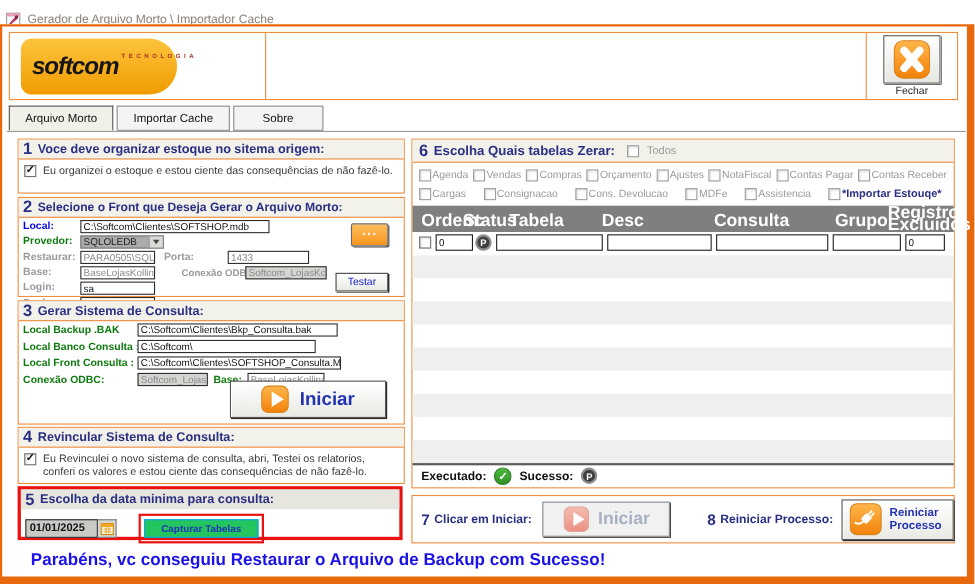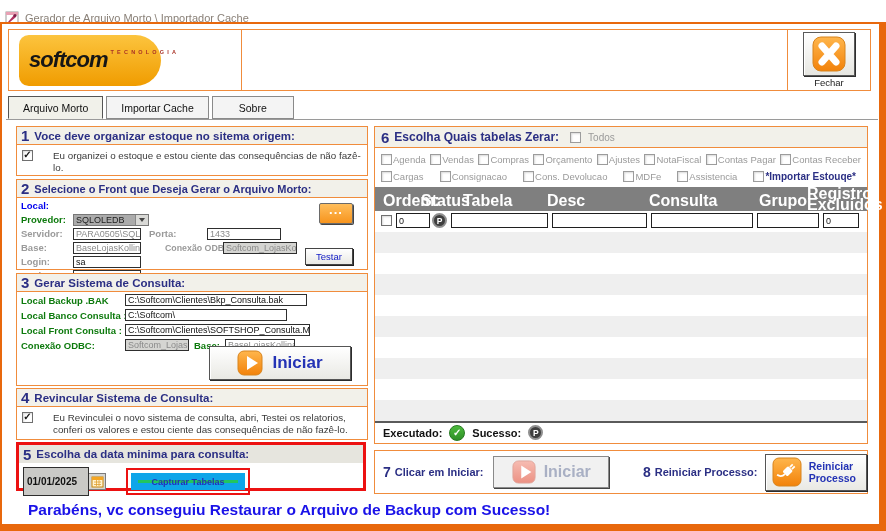--- a/index.html
+++ b/index.html
@@ -30,21 +30,21 @@
   .tab.active{background:#F1F1EA;border:1px solid #555;border-bottom-color:#F1F1EA}
 
   
   .main{position:absolute;left:4px;top:95px;width:872px;height:378px;border-top:1px solid #9a9a9a;background:#fff}
 
   .sec{position:absolute;border:1px solid #F08C3C;background:#fff}
   .sechdr{background:#F2F1EA;border-bottom:1px solid #F08C3C;display:flex;align-items:center;gap:5px;padding:0 4px;height:18px;overflow:hidden}
   .num{color:#2B2F84;font-weight:bold;font-size:15px;line-height:15px}
   .sectitle{color:#2B2F84;font-weight:bold;font-size:11.5px;white-space:nowrap}
 
-  .cbrow{display:flex;gap:20px;padding:5px 5px 0 5px;font-size:9.8px;color:#3a3a3a;line-height:12px}
+  .cbrow{display:flex;gap:6px;padding:5px 5px 0 5px;font-size:9.8px;color:#3a3a3a;line-height:12px}
   .cb{width:11px;height:11px;border:1px solid #6f6f6f;background:#fff;box-shadow:inset 1px 1px 2px rgba(0,0,0,.15);display:inline-flex;align-items:center;justify-content:center;flex:none;cursor:pointer}
   .cb.checked::after{content:"✓";font-size:10px;font-weight:bold;color:#111;margin-top:-1px}
   .cb.gray{border-color:#9c9c9c}
 
   .frow{display:flex;align-items:center;height:13px;margin:1px 0 0 4px;font-size:9.5px;white-space:nowrap}
   .lblue{color:#0000EE;font-weight:bold;width:52px;flex:none}
   .lgreen{color:#0D7A0D;font-weight:bold;width:52px;flex:none}
   .lgray{color:#9a9a9a;font-weight:bold;width:52px;flex:none}
   .fld{border:1px solid #2e2e2e;background:#fff;height:12px;font-size:9px;color:#111;padding:0 2px;display:flex;align-items:center;white-space:nowrap;overflow:hidden}
   .dis{color:#8a8a8a}
@@ -58,24 +58,24 @@
 
   .f3row{display:flex;align-items:center;height:14px;margin:1px 0 0 4px;font-size:9.5px;white-space:nowrap}
   .l3{color:#0D7A0D;font-weight:bold;width:104px;flex:none}
   .btn3d{background:linear-gradient(#ffffff,#E9E9E4);border:1px solid #555;box-shadow:1px 1px 0 #2c2c2c, inset 1px 1px 0 #fff;display:flex;align-items:center;justify-content:center;gap:9px;cursor:pointer}
   .iniciar3{position:absolute;right:16px;bottom:5px;width:142px;height:34px}
   .inictxt{color:#2433B5;font-weight:bold;font-size:17px}
 
   .sec5{border:3px solid #EC1111;background:#fff}
   .sec5 .sechdr{border-bottom:none;background:#E6E5DE}
   .daterow{display:flex;align-items:center;padding:4px 0 0 4px}
-  .datefld{width:66px;height:29px;background:#C9C9C6;border:1px solid #2e2e2e;font-size:10px;font-weight:bold;color:#111;display:flex;align-items:center;padding-left:3px}
+  .datefld{width:66px;height:17px;background:#C9C9C6;border:1px solid #2e2e2e;font-size:10px;font-weight:bold;color:#111;display:flex;align-items:center;padding-left:3px}
   .calbtn{width:17px;height:17px;background:#D6D6D2;border:1px solid #7c7c7c;border-left:none;display:flex;align-items:center;justify-content:center;cursor:pointer}
   .capwrap{margin-left:20px;border:2px solid #EC1111;padding:3px;display:inline-block}
-  .capbtn{width:114px;height:17px;background:#22c55e;border:7px solid #0ea5e9;color:#2433B5;font-weight:bold;font-size:9px;display:flex;align-items:center;justify-content:center;cursor:pointer}
+  .capbtn{width:104px;height:17px;background:#22c55e;border:1px solid #0ea5e9;color:#2433B5;font-weight:bold;font-size:9px;display:flex;align-items:center;justify-content:center;cursor:pointer}
 
   
   .s6hdrbar{display:flex;align-items:center;gap:5px;padding:0 6px;height:21px;background:#F2F1EA;border-bottom:1px solid #F08C3C}
   .todoslbl{font-size:10px;color:#9a9a9a;margin-left:2px}
   .checksrow{display:flex;align-items:center;padding:0 6px;height:17px;font-size:9.5px;color:#9a9a9a;white-space:nowrap;overflow:hidden}
   .checksrow.r1{justify-content:space-between;margin-top:3px}
   .checksrow .opt{display:flex;align-items:center;gap:1px}
   .checksrow.r2 .opt{margin-right:16px}
   .opt-bold span.optlbl{color:#2B2F84;font-weight:bold;font-size:10px}
 
@@ -166,30 +166,31 @@
       </div>
     </div>
 
     <div class="sec" style="left:10px;top:59px;width:352px;height:91px">
       <div class="sechdr">
         <span class="num">2</span>
         <span class="sectitle" style="font-size:11px">Selecione o Front que Deseja Gerar o Arquivo Morto:</span>
       </div>
       <div class="frow">
         <span class="lblue">Local:</span>
+        <div class="fld" style="width:172px">C:\Softcom\Clientes\SOFTSHOP.mdb</div>
       </div>
       <div class="frow">
         <span class="lgreen">Provedor:</span>
         <div class="dd">
           <span class="ddtxt">SQLOLEDB</span>
           <span class="ddarrow"></span>
         </div>
       </div>
       <div class="frow">
-        <span class="lgray">Servidor:</span>
+        <span class="lgray">Restaurar:</span>
         <div class="fld dis" style="width:68px">PARA0505\SQLE</div>
         <span class="lgray" style="margin-left:8px;width:58px">Porta:</span>
         <div class="fld dis" style="width:74px">1433</div>
       </div>
       <div class="frow">
         <span class="lgray">Base:</span>
         <div class="fld dis" style="width:68px">BaseLojasKollinas_</div>
         <span class="lgray" style="margin-left:24px;width:58px;font-size:8.8px">Conexão ODBC:</span>
         <div class="fld dis gbg" style="width:74px">Softcom_LojasKoll</div>
       </div>

